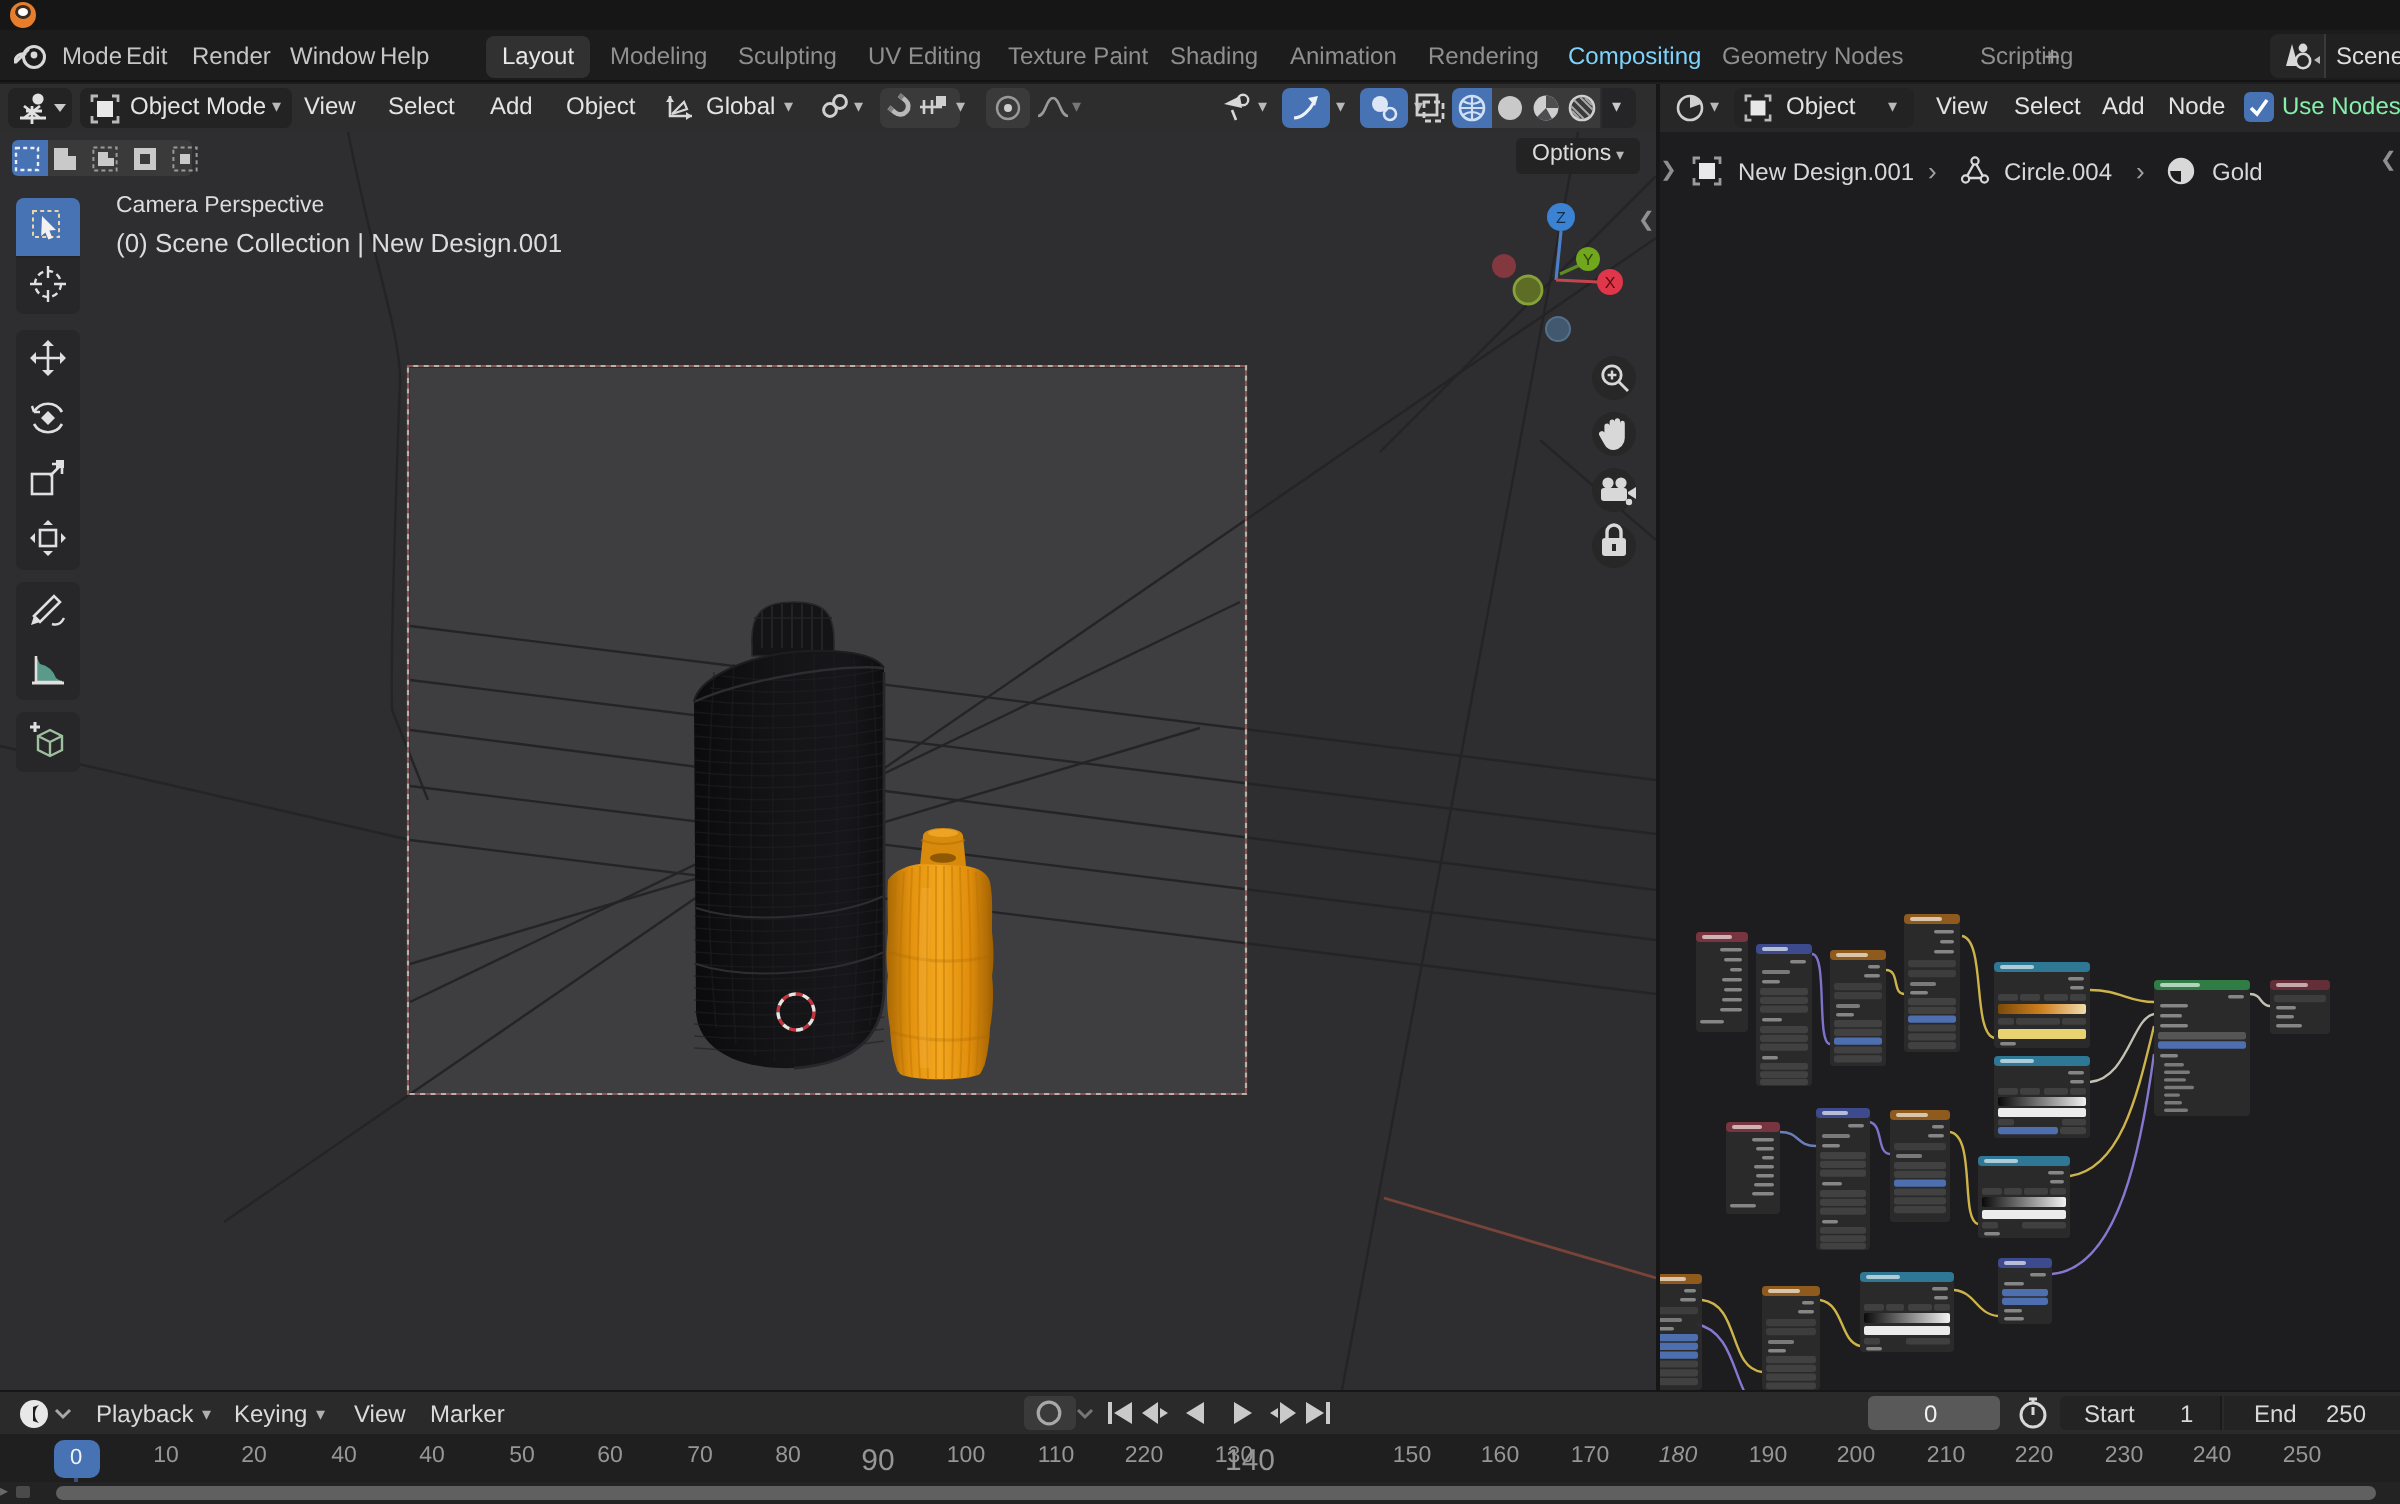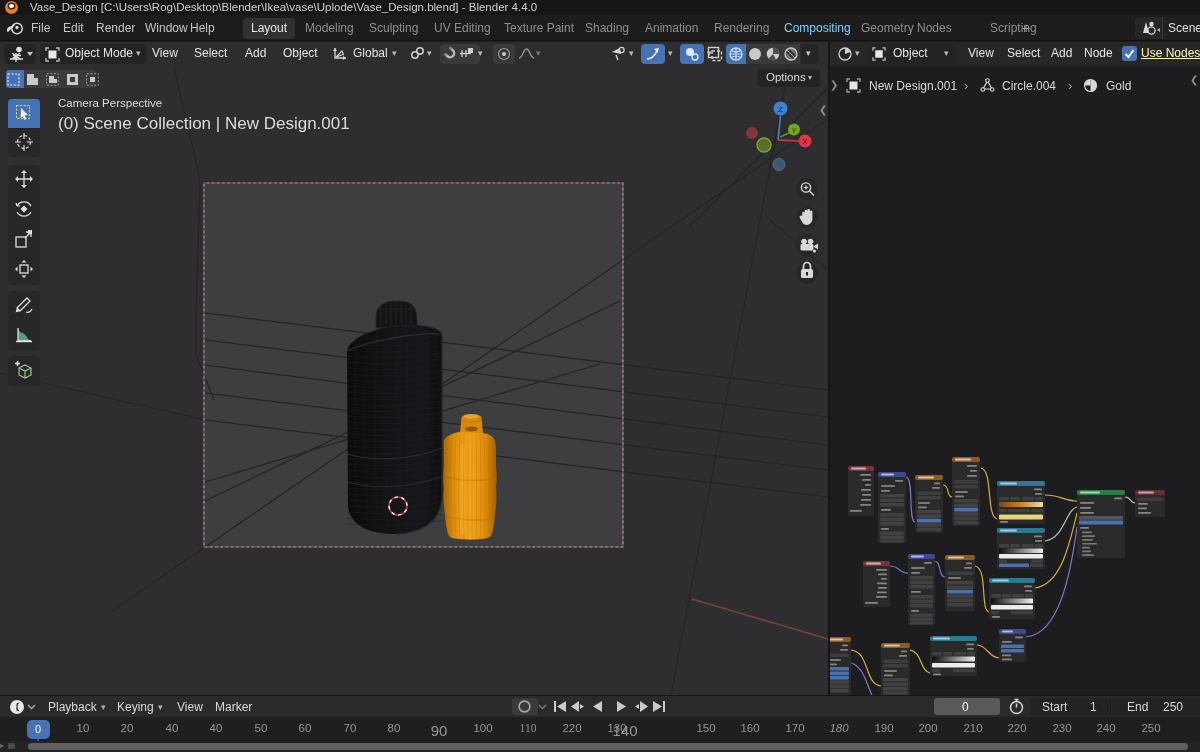--- a/index.html
+++ b/index.html
@@ -9,30 +9,29 @@
   #stage { position:relative; width:1200px; height:752px; }
   .txt { color:#d4d4d4; font-size:12px; white-space:nowrap; }
 </style>
 </head>
 <body>
 <div id="stage">
 
   <div class="abs" style="left:0;top:0;width:1200px;height:15px;background:#161616;"></div>
   <div class="abs" style="left:5px;top:1px;width:13px;height:13px;border-radius:50%;background:radial-gradient(circle at 42% 40%, #f9ac5f 0 28%, #e87d2c 30% 70%, #c4661f 100%);"></div>
   <div class="abs" style="left:9px;top:4px;width:5px;height:4px;border-radius:50%;background:#fff;box-shadow:0 0 0 1.5px #3a2c20;"></div>
-  <div class="abs txt" style="left:30px;top:1px;font-size:11.5px;color:#cfcfcf;">Vase_Design [C:\Users\Rog\Desktop\Blender\Ikea\vase\Uplode\Vase_Design.blend] - Blender 4.4.0</div>
 
   <div class="abs" style="left:0;top:15px;width:1200px;height:26px;background:#1c1c1c;border-bottom:1px solid #131313;"></div>
 
   <svg class="abs" style="left:7px;top:20px;" width="17" height="15" viewBox="0 0 34 30">
     <circle cx="20" cy="17" r="10.5" fill="none" stroke="#d8d8d8" stroke-width="3"></circle>
     <circle cx="20" cy="15" r="3.4" fill="#d8d8d8"></circle>
     <path d="M2 22 L14 10 M1 22 C1 16 6 13 11 14" stroke="#d8d8d8" stroke-width="3" fill="none" stroke-linecap="round"></path>
   </svg>
-  <div class="abs txt" style="left:31px;top:21px;color:#c6c6c6;">File</div>
+  <div class="abs txt" style="left:31px;top:21px;color:#c6c6c6;">Mode</div>
   <div class="abs txt" style="left:63px;top:21px;color:#c6c6c6;">Edit</div>
   <div class="abs txt" style="left:96px;top:21px;color:#c6c6c6;">Render</div>
   <div class="abs txt" style="left:145px;top:21px;color:#c6c6c6;">Window</div>
   <div class="abs txt" style="left:190px;top:21px;color:#c6c6c6;">Help</div>
 
   <div class="abs" style="left:243px;top:18px;width:52px;height:21px;background:#313131;border-radius:4px;"></div>
   <div class="abs txt" style="left:251px;top:21px;color:#e8e8e8;">Layout</div>
   <div class="abs txt" style="left:305px;top:21px;color:#8f8f8f;">Modeling</div>
   <div class="abs txt" style="left:369px;top:21px;color:#8f8f8f;">Sculpting</div>
   <div class="abs txt" style="left:434px;top:21px;color:#8f8f8f;">UV Editing</div>
@@ -172,21 +171,21 @@
   <div class="abs txt" style="left:893px;top:46px;color:#e4e4e4;">Object</div>
   <div class="abs txt" style="left:944px;top:48px;color:#b9b9b9;font-size:9px;">▾</div>
   <div class="abs txt" style="left:968px;top:46px;color:#e4e4e4;">View</div>
   <div class="abs txt" style="left:1007px;top:46px;color:#e4e4e4;">Select</div>
   <div class="abs txt" style="left:1051px;top:46px;color:#e4e4e4;">Add</div>
   <div class="abs txt" style="left:1084px;top:46px;color:#e4e4e4;">Node</div>
   <div class="abs" style="left:1122px;top:46px;width:15px;height:15px;background:#4772b3;border-radius:3px;"></div>
   <svg class="abs" style="left:1124px;top:48px;" width="11" height="11" viewBox="0 0 11 11">
     <path d="M1.5 6 l3 3 l5 -7" fill="none" stroke="#fff" stroke-width="1.8"></path>
   </svg>
-  <div class="abs txt" style="left:1141px;top:46px;color:#fef9c3;text-decoration:underline;">Use Nodes</div>
+  <div class="abs txt" style="left:1141px;top:46px;color:#86efac;">Use Nodes</div>
 
   <div class="abs" id="viewport" style="left:0;top:66px;width:828px;height:629px;background:#2e2e30;overflow:hidden;">
 
     <div class="abs" style="left:205px;top:118px;width:418px;height:363px;background:#3e3d40;"></div>
     <svg class="abs" style="left:0;top:0;" width="828" height="629" viewBox="0 0 828 629">
 
       <g stroke="#242427" stroke-width="1.2" fill="none">
         <line x1="789" y1="0" x2="671" y2="629"></line>
         <line x1="828" y1="53" x2="112" y2="545"></line>
         <line x1="828" y1="22" x2="690" y2="160"></line>
@@ -329,21 +328,21 @@
     <svg class="abs" style="left:86px;top:7px;" width="13" height="13" viewBox="0 0 13 13">
       <rect x="0.7" y="0.7" width="11.6" height="11.6" fill="none" stroke="#9a9a9a" stroke-width="1" stroke-dasharray="2 1.6"></rect>
       <rect x="4" y="4" width="5" height="5" fill="#c9c9c9"></rect>
     </svg>
 
     <div class="abs" style="left:758px;top:3px;width:62px;height:18px;background:#232323;border-radius:3px;"></div>
     <div class="abs txt" style="left:766px;top:5px;color:#dcdcdc;font-size:11.5px;">Options</div>
     <div class="abs txt" style="left:808px;top:7px;color:#b9b9b9;font-size:8px;">▾</div>
 
     <div class="abs txt" style="left:58px;top:31px;color:#dcdcdc;font-size:11.5px;">Camera Perspective</div>
-    <div class="abs txt" style="left:58px;top:48px;color:#dcdcdc;font-size:17px;">(0) Scene Collection | New Design.001</div>
+    <div class="abs txt" style="left:58px;top:48px;color:#dcdcdc;font-size:13px;">(0) Scene Collection | New Design.001</div>
 
     <div class="abs" style="left:8px;top:33px;width:32px;height:29px;background:#4772b3;border-radius:4px 4px 0 0;"></div>
     <div class="abs" style="left:8px;top:62px;width:32px;height:29px;background:#27272a;border-radius:0 0 4px 4px;border-top:1px solid #222;"></div>
     <div class="abs" style="left:8px;top:99px;width:32px;height:120px;background:#27272a;border-radius:4px;"></div>
     <div class="abs" style="left:8px;top:225px;width:32px;height:59px;background:#27272a;border-radius:4px;"></div>
     <div class="abs" style="left:8px;top:290px;width:32px;height:30px;background:#27272a;border-radius:4px;"></div>
     <svg class="abs" style="left:15px;top:38px;" width="19" height="19" viewBox="0 0 19 19">
       <rect x="1.5" y="1.5" width="13" height="13" fill="none" stroke="#e8d8a8" stroke-width="1" stroke-dasharray="2 1.6"></rect>
       <path d="M6 4 L13 11 L9.7 11.3 L11.2 15 L9.2 15.8 L7.7 12.2 L5.6 14 Z" fill="#f2f2f2"></path>
     </svg>
@@ -873,21 +872,21 @@
       <span class="abs" style="left:83px;top:5px;transform:translateX(-50%);color:#969696;font-size:11.5px;">10</span>
       <span class="abs" style="left:127px;top:5px;transform:translateX(-50%);color:#969696;font-size:11.5px;">20</span>
       <span class="abs" style="left:172px;top:5px;transform:translateX(-50%);color:#969696;font-size:11.5px;">40</span>
       <span class="abs" style="left:216px;top:5px;transform:translateX(-50%);color:#969696;font-size:11.5px;">40</span>
       <span class="abs" style="left:261px;top:5px;transform:translateX(-50%);color:#969696;font-size:11.5px;">50</span>
       <span class="abs" style="left:305px;top:5px;transform:translateX(-50%);color:#969696;font-size:11.5px;">60</span>
       <span class="abs" style="left:350px;top:5px;transform:translateX(-50%);color:#969696;font-size:11.5px;">70</span>
       <span class="abs" style="left:394px;top:5px;transform:translateX(-50%);color:#969696;font-size:11.5px;">80</span>
       <span class="abs" style="left:439px;top:5px;transform:translateX(-50%);color:#969696;font-size:15px;">90</span>
       <span class="abs" style="left:483px;top:5px;transform:translateX(-50%);color:#969696;font-size:11.5px;">100</span>
-      <span class="abs" style="left:528px;top:5px;transform:translateX(-50%);color:#969696;font-size:11.5px;font-family:Liberation Serif, serif;">110</span>
+      <span class="abs" style="left:528px;top:5px;transform:translateX(-50%);color:#969696;font-size:11.5px;">110</span>
       <span class="abs" style="left:572px;top:5px;transform:translateX(-50%);color:#969696;font-size:11.5px;">220</span>
       <span class="abs" style="left:617px;top:5px;transform:translateX(-50%);color:#969696;font-size:11.5px;">130</span>
       <span class="abs" style="left:625px;top:5px;transform:translateX(-50%);color:#969696;font-size:15px;">140</span>
       <span class="abs" style="left:706px;top:5px;transform:translateX(-50%);color:#969696;font-size:11.5px;">150</span>
       <span class="abs" style="left:750px;top:5px;transform:translateX(-50%);color:#969696;font-size:11.5px;">160</span>
       <span class="abs" style="left:795px;top:5px;transform:translateX(-50%);color:#969696;font-size:11.5px;">170</span>
       <span class="abs" style="left:839px;top:5px;transform:translateX(-50%);color:#969696;font-size:11.5px;font-style:italic;">180</span>
       <span class="abs" style="left:884px;top:5px;transform:translateX(-50%);color:#969696;font-size:11.5px;">190</span>
       <span class="abs" style="left:928px;top:5px;transform:translateX(-50%);color:#969696;font-size:11.5px;">200</span>
       <span class="abs" style="left:973px;top:5px;transform:translateX(-50%);color:#969696;font-size:11.5px;">210</span>

